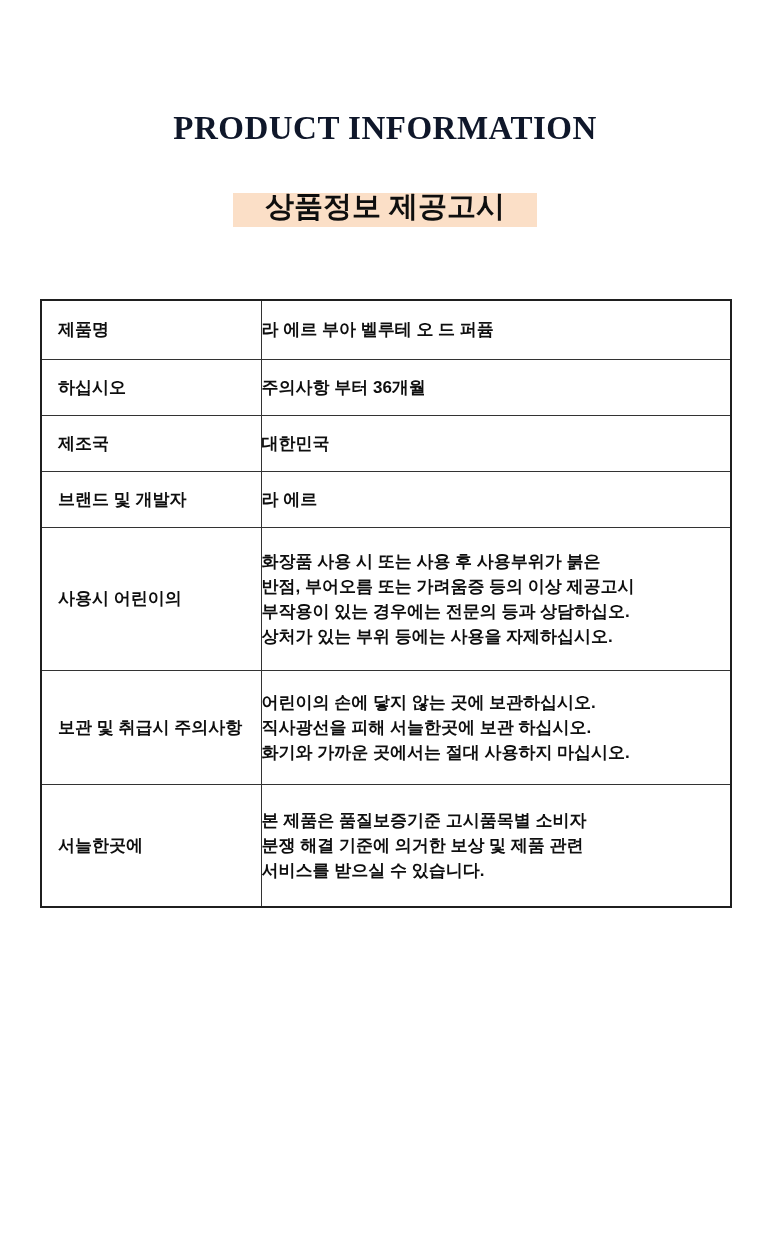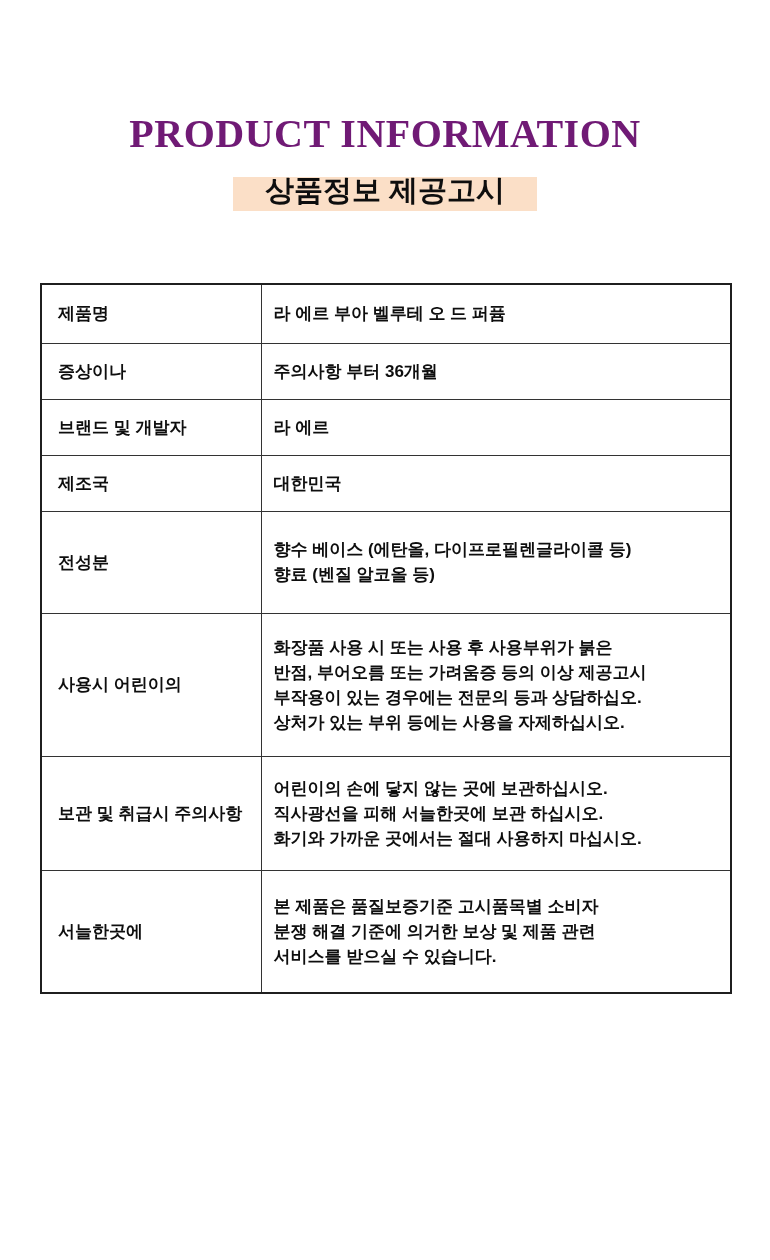--- a/index.html
+++ b/index.html
@@ -11,28 +11,28 @@
   }
   body { height: 1260px; overflow: hidden; }
 
   .page { width: 770px; height: 1260px; position: relative; }
 
   .title-en {
     margin-top: 110px;
     text-align: center;
     font-family: "Liberation Serif", "DejaVu Serif", serif;
     font-weight: 600;
-    font-size: 40px;
+    font-size: 33px;
     letter-spacing: 0.5px;
-    color: #701a75;
+    color: #0f172a;
   }
 
   .subtitle-wrap {
     text-align: center;
-    margin-top: 12px;
+    margin-top: 38px;
     height: 44px;
   }
   .subtitle {
     display: inline-block;
     font-size: 29px;
     font-weight: 700;
     line-height: 42px;
     padding: 0 32px;
     color: #0e0e0e;
     
@@ -51,21 +51,21 @@
   table.product-info col.c-value { width: 470px; }
   table.product-info td {
     border: 1px solid #333333;
     vertical-align: middle;
     font-size: 17px;
     font-weight: 700;
     line-height: 25px;
     color: #0e0e0e;
   }
   td.label-cell { padding: 6px 8px 6px 16px; }
-  td.value-cell { padding: 8px 10px 8px 12px; white-space: pre-line; }
+  td.value-cell { padding: 8px 10px 8px 0; white-space: pre-line; }
 </style>
 </head>
 <body>
 
 <div class="page">
 
   <div class="title-en">PRODUCT INFORMATION</div>
 
   <div class="subtitle-wrap">
     <span class="subtitle">상품정보 제공고시</span>
@@ -75,35 +75,30 @@
     <colgroup>
         <col class="c-label">
         <col class="c-value">
       </colgroup>
     <tbody>
       <tr style="height:59px;">
         <td class="label-cell">제품명</td>
         <td class="value-cell">라 에르 부아 벨루테 오 드 퍼퓸</td>
       </tr>
       <tr style="height:56px;">
-        <td class="label-cell">증상이나</td>
+        <td class="label-cell">하십시오</td>
         <td class="value-cell">주의사항 부터 36개월</td>
-      </tr>
-      <tr style="height:56px;">
-        <td class="label-cell">브랜드 및 개발자</td>
-        <td class="value-cell">라 에르</td>
       </tr>
       <tr style="height:56px;">
         <td class="label-cell">제조국</td>
         <td class="value-cell">대한민국</td>
       </tr>
-      <tr style="height:102px;">
-        <td class="label-cell">전성분</td>
-        <td class="value-cell">향수 베이스 (에탄올, 다이프로필렌글라이콜 등)
-향료 (벤질 알코올 등)</td>
+      <tr style="height:56px;">
+        <td class="label-cell">브랜드 및 개발자</td>
+        <td class="value-cell">라 에르</td>
       </tr>
       <tr style="height:143px;">
         <td class="label-cell">사용시 어린이의</td>
         <td class="value-cell">화장품 사용 시 또는 사용 후 사용부위가 붉은
 반점, 부어오름 또는 가려움증 등의 이상 제공고시
 부작용이 있는 경우에는 전문의 등과 상담하십오.
 상처가 있는 부위 등에는 사용을 자제하십시오.</td>
       </tr>
       <tr style="height:114px;">
         <td class="label-cell">보관 및 취급시 주의사항</td>

